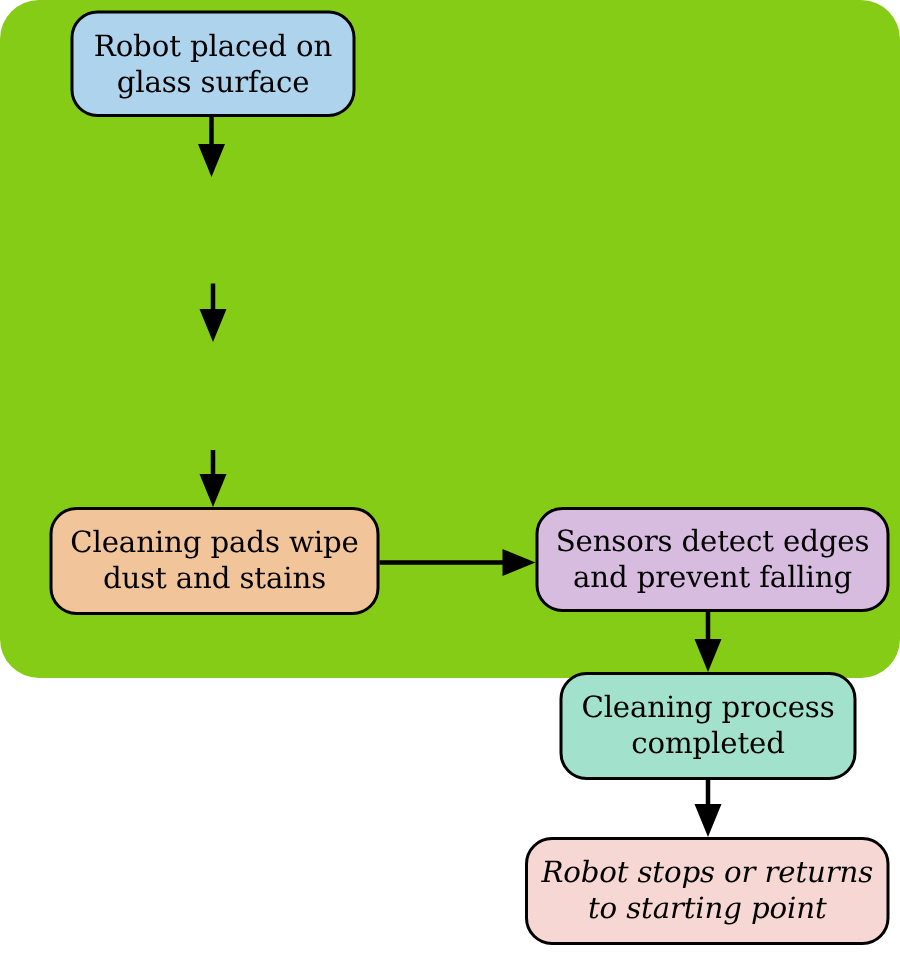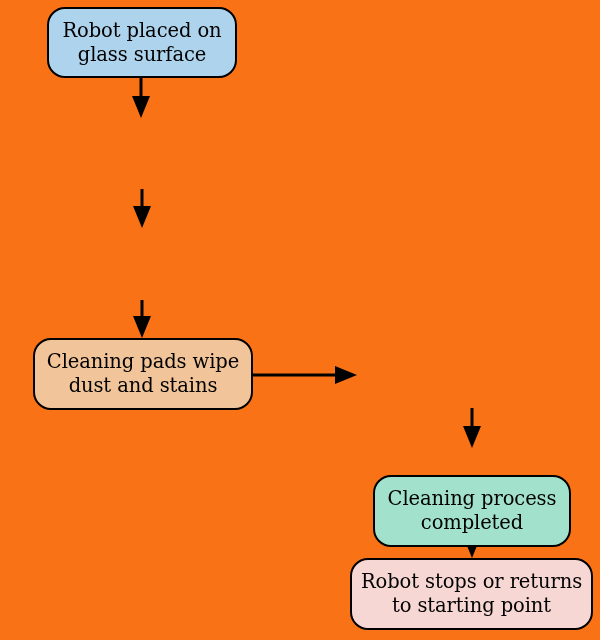--- a/index.html
+++ b/index.html
@@ -10,22 +10,23 @@
   }
   body {
     width: 600px;
     height: 640px;
     overflow: hidden;
     font-family: "DejaVu Serif", "Liberation Serif", serif;
   }
   #flowchart-canvas {
     position: relative;
     width: 600px;
-    height: 640px;
-    background: #f97316;
+    height: 452px;
+    background: #84cc16;
+    border-radius: 26px;
   }
   .node {
     position: absolute;
     box-sizing: border-box;
     border: 2.5px solid #000000;
     border-radius: 18px;
     display: flex;
     align-items: center;
     justify-content: center;
     text-align: center;
@@ -104,20 +105,22 @@
   </svg>
 
   <div class="node" id="node-start" style="background:#aed3ec;">Robot placed on
 glass surface</div>
 
 
 
   <div class="node" id="node-pads" style="background:#f2c49a;">Cleaning pads wipe
 dust and stains</div>
 
+  <div class="node" id="node-sensors" style="background:#d7bce0;">Sensors detect edges
+and prevent falling</div>
 
-  <div class="node" id="node-completed" style="background:#a2e2cd;margin-top:27px;">Cleaning process
+  <div class="node" id="node-completed" style="background:#a2e2cd;">Cleaning process
 completed</div>
 
-  <div class="node" id="node-stop" style="background:#f7d7d4;">Robot stops or returns
+  <div class="node" id="node-stop" style="background:#f7d7d4;font-style:italic;">Robot stops or returns
 to starting point</div>
 
 </div>
 
 </body></html>

